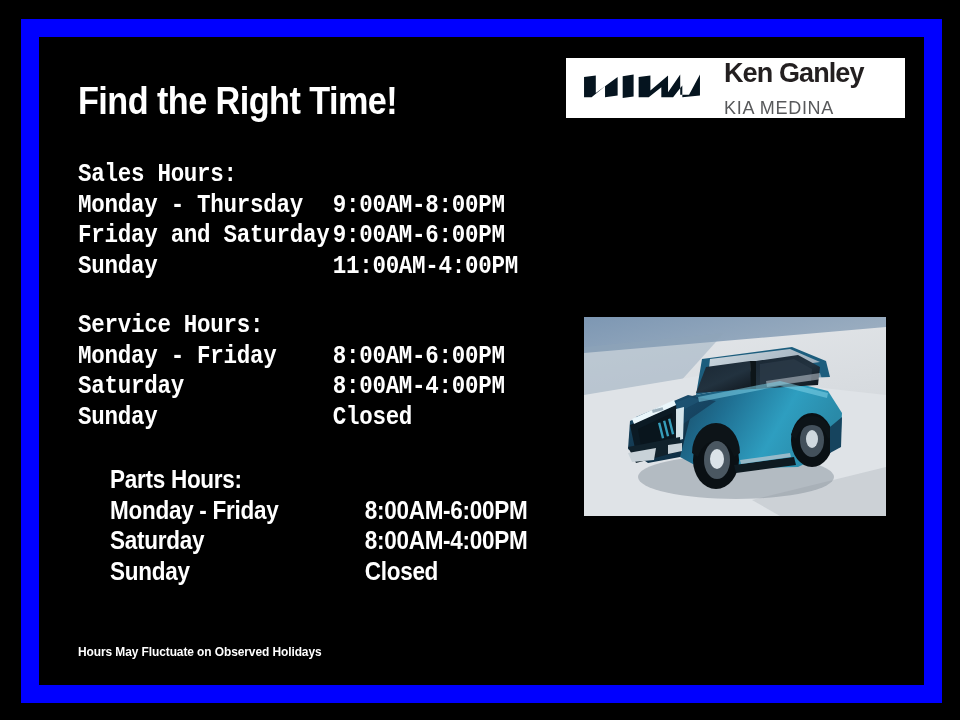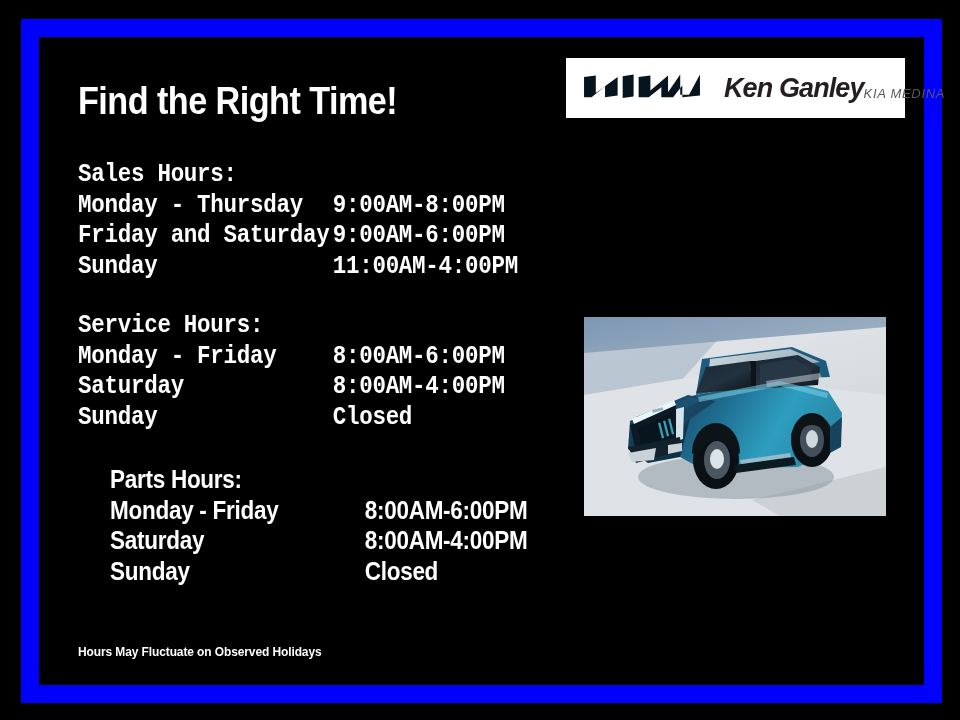--- a/index.html
+++ b/index.html
@@ -118,34 +118,34 @@
   #kia-mark {
     width: 126px;
     height: 34px;
     margin-left: 13px;
     flex: none;
     display: block;
   }
   #dealer-name-group {
     margin-left: 19px;
     display: flex;
+    flex-direction: column;
     justify-content: space-between;
     line-height: 1;
-    font-style: italic;
   }
   #dealer-name {
     color: #231f20;
     font-size: 27px;
     font-weight: bold;
     letter-spacing: -0.9px;
     white-space: nowrap;
   }
   #dealer-sub {
     color: #58595b;
-    font-size: 13px;
+    font-size: 18px;
     font-weight: normal;
     letter-spacing: 0.7px;
     margin-top: 12px;
     white-space: nowrap;
   }
 
   
   #vehicle-photo {
     position: absolute;
     left: 584px;

